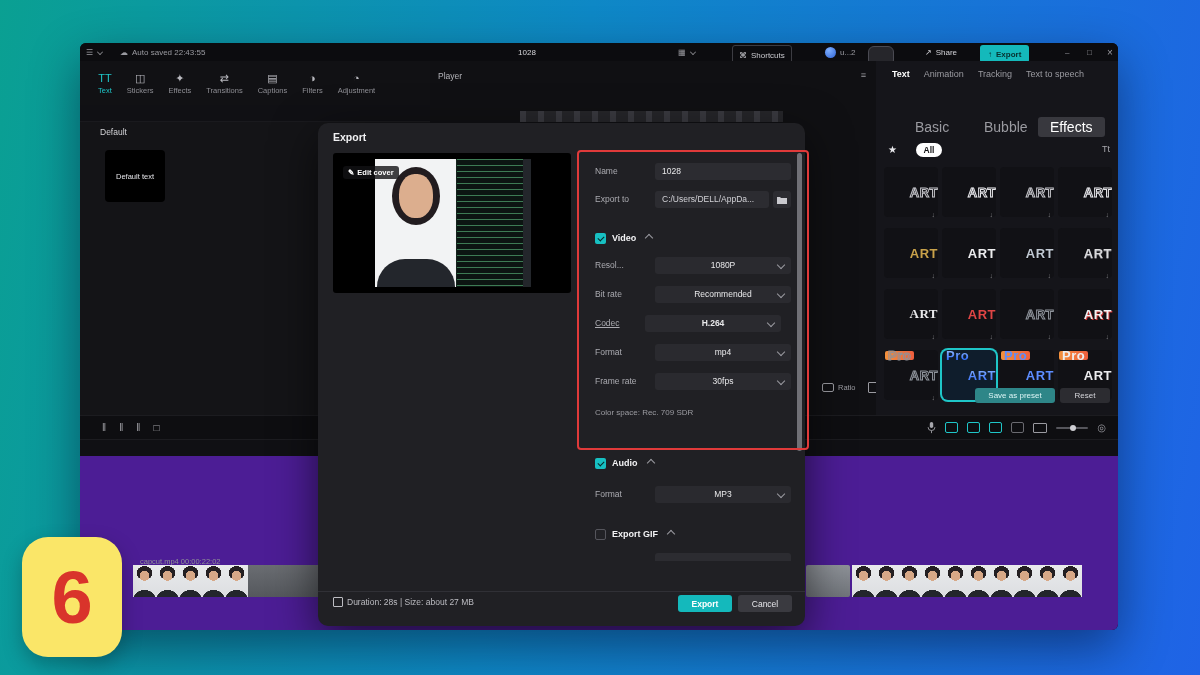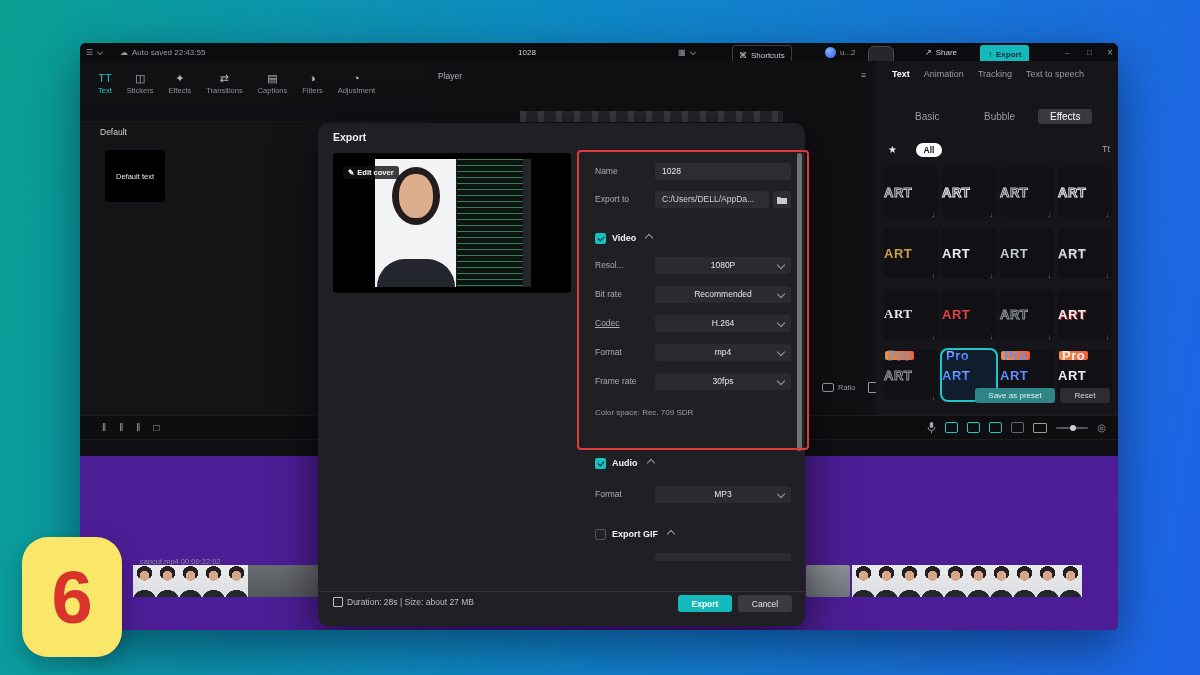--- a/index.html
+++ b/index.html
@@ -51,32 +51,32 @@
   .ratiorow{position:absolute;left:392px;top:321px;display:flex;align-items:center;gap:4px;
     color:#9a9aa0;font-size:7.5px;}
   .ratioicon{width:10px;height:7px;border:1px solid #9a9aa0;border-radius:2px;}
   .fsicon{width:9px;height:9px;border:1px solid #9a9aa0;border-radius:1px;}
 
   
   .rightpanel{position:absolute;left:796px;top:18px;width:242px;height:354px;background:#15151a;}
   .rtabs{position:absolute;left:16px;top:8px;display:flex;gap:14px;font-size:9px;color:#9a9aa0;
     width:226px;overflow:hidden;white-space:nowrap;}
   .rtabs .active{color:#fff;font-weight:bold;}
-  .subtabs{position:absolute;left:0;top:48px;width:100%;height:18px;font-size:10px;color:#9a9aa0;}
+  .subtabs{position:absolute;left:0;top:56px;width:100%;height:18px;font-size:14px;color:#9a9aa0;}
   .subtab{position:absolute;top:2px;}
   .subtab.sel{background:#38383e;color:#fff;border-radius:3px;padding:2px 12px;top:0;}
   .starrow{position:absolute;left:0;top:82px;width:100%;height:16px;}
   .allpill{position:absolute;left:40px;top:0;width:26px;height:14px;background:#fff;color:#121214;
     font-size:8.5px;font-weight:bold;border-radius:8px;display:flex;align-items:center;justify-content:center;}
   .staric{position:absolute;left:12px;top:1px;color:#e8e8ec;font-size:10px;}
   .ttic{position:absolute;right:8px;top:1px;color:#a8a8ae;font-size:9px;}
   .artgrid{position:absolute;left:6px;top:104px;width:232px;display:grid;
     grid-template-columns:repeat(4,58px);grid-auto-rows:61px;}
   .art{position:relative;width:54px;height:50px;margin:2px;background:#111115;border-radius:4px;
-    display:flex;align-items:center;justify-content:flex-start;}
+    display:flex;align-items:center;justify-content:flex-end;}
   .art span{font-size:13px;font-weight:bold;letter-spacing:.5px;}
   .art::after{content:"↓";position:absolute;right:3px;bottom:-1px;font-size:7px;color:#808086;}
   .s-outline  span{color:transparent;-webkit-text-stroke:1px #c3c3c8;}
   .s-outline2 span{color:transparent;-webkit-text-stroke:1px #e6e6ea;}
   .s-gold     span{color:#c9a24a;}
   .s-white    span{color:#ededef;}
   .s-steel    span{color:#c2cad4;text-shadow:0 1px 1px #000;}
   .s-emboss   span{color:#d9d9db;text-shadow:0 1px 0 #606066;}
   .s-serif    span{font-family:"Liberation Serif",serif;color:#e8e8ea;}
   .s-red      span{color:#e04545;}
@@ -435,21 +435,21 @@
         <span class="caretup"></span>
       </div>
 
       <div class="flabel" style="left:277px;top:134px;">Resol...</div>
       <div class="fdrop" style="left:337px;top:134px;"><span>1080P</span><span class="chev"></span></div>
 
       <div class="flabel" style="left:277px;top:163px;">Bit rate</div>
       <div class="fdrop" style="left:337px;top:163px;"><span>Recommended</span><span class="chev"></span></div>
 
       <div class="flabel" style="left:277px;top:192px;text-decoration:underline;">Codec</div>
-      <div class="fdrop" style="left:337px;top:192px;"><span>H.264</span><span class="chev"></span></div>
+      <div class="fdrop" style="left:327px;top:192px;font-weight:bold;"><span>H.264</span><span class="chev"></span></div>
 
       <div class="flabel" style="left:277px;top:221px;">Format</div>
       <div class="fdrop" style="left:337px;top:221px;"><span>mp4</span><span class="chev"></span></div>
 
       <div class="flabel" style="left:277px;top:250px;">Frame rate</div>
       <div class="fdrop" style="left:337px;top:250px;"><span>30fps</span><span class="chev"></span></div>
 
       <div class="colorspace">Color space: Rec. 709 SDR</div>
 
       <div class="sec" style="left:277px;top:335px;">

